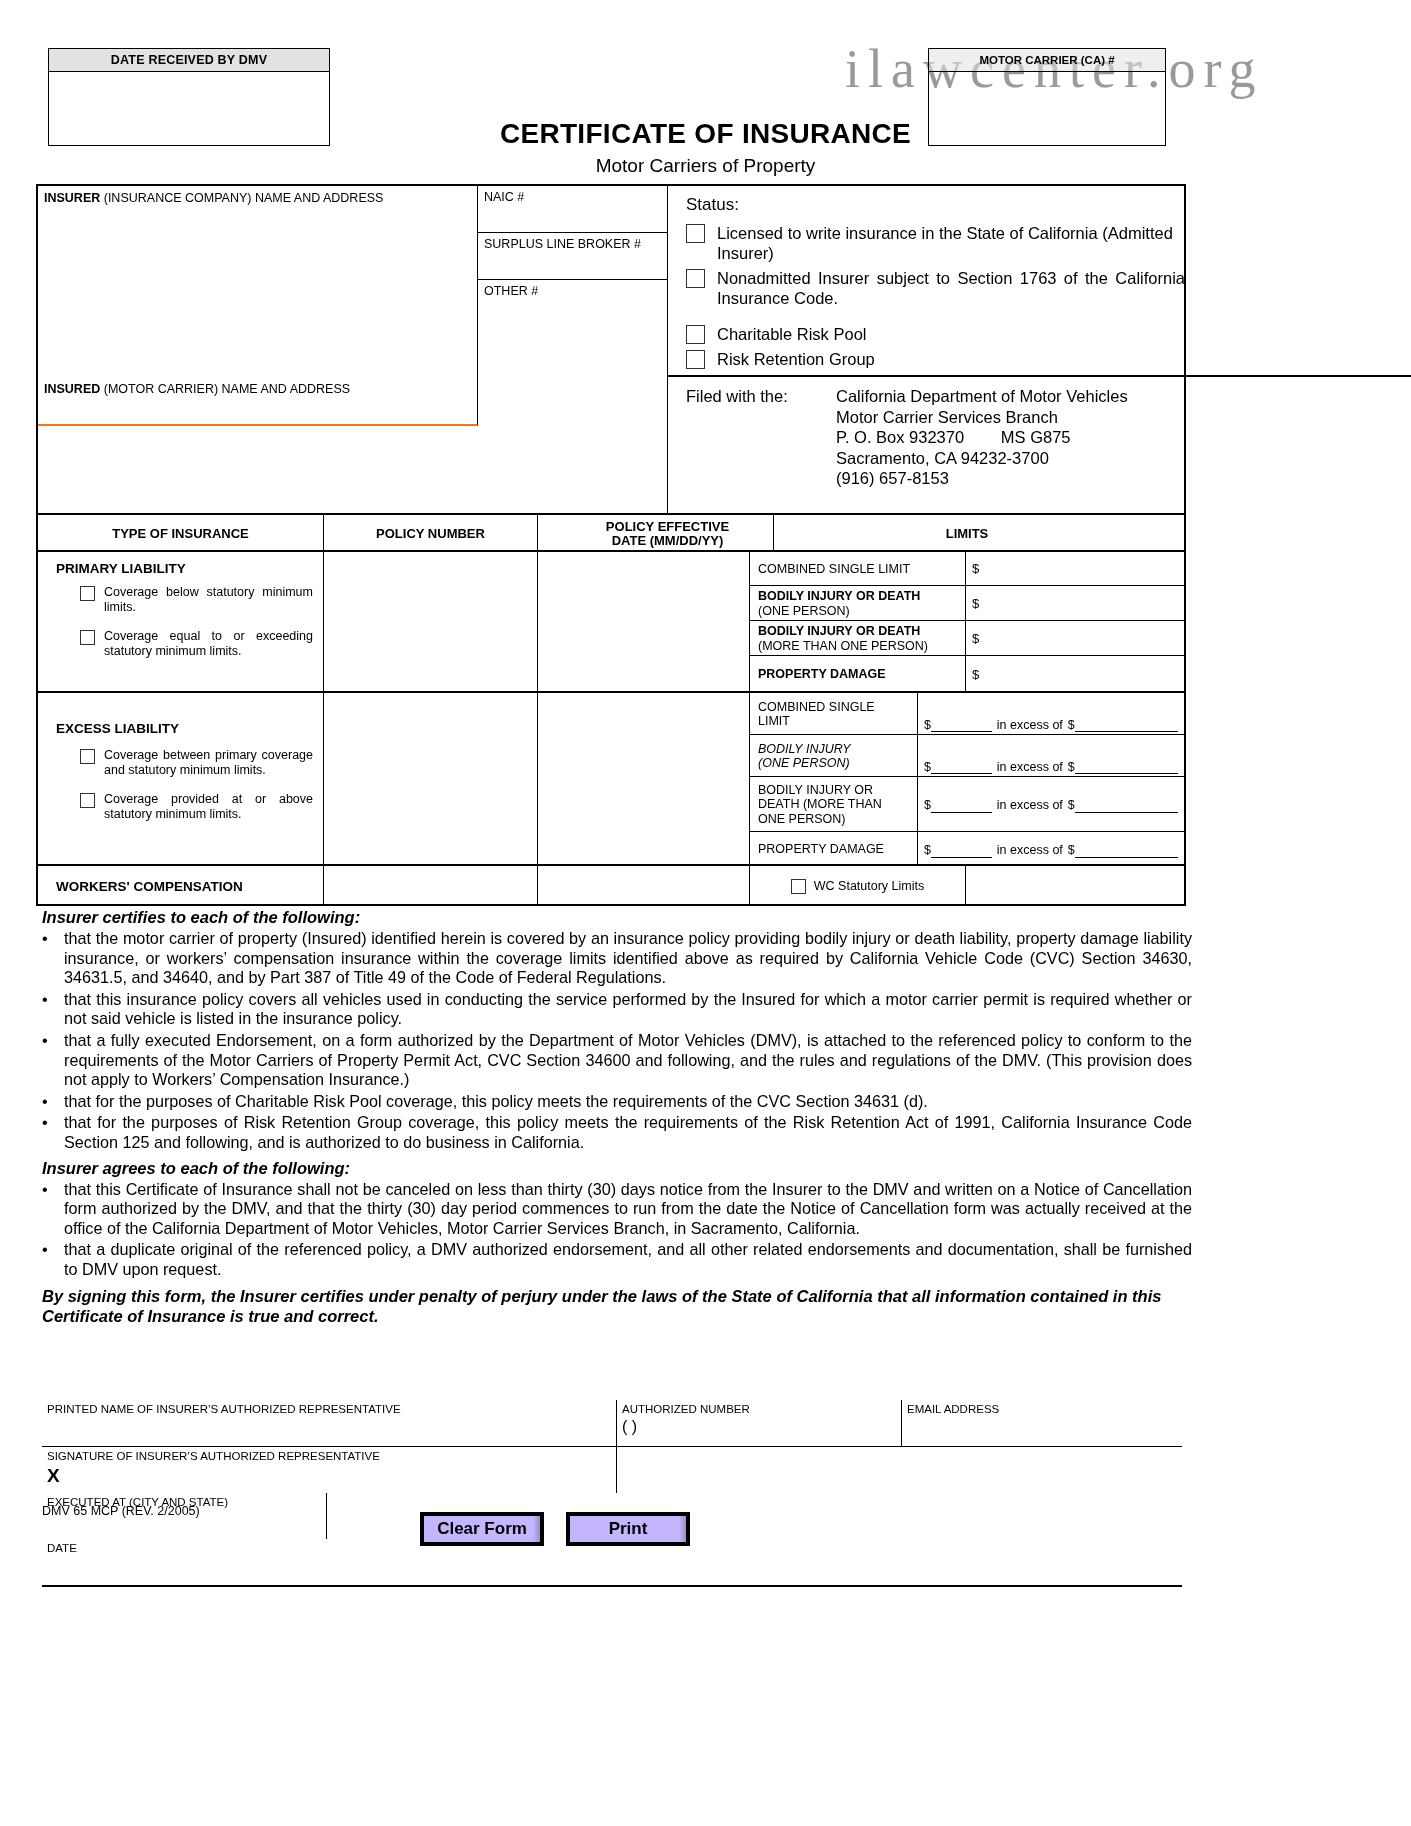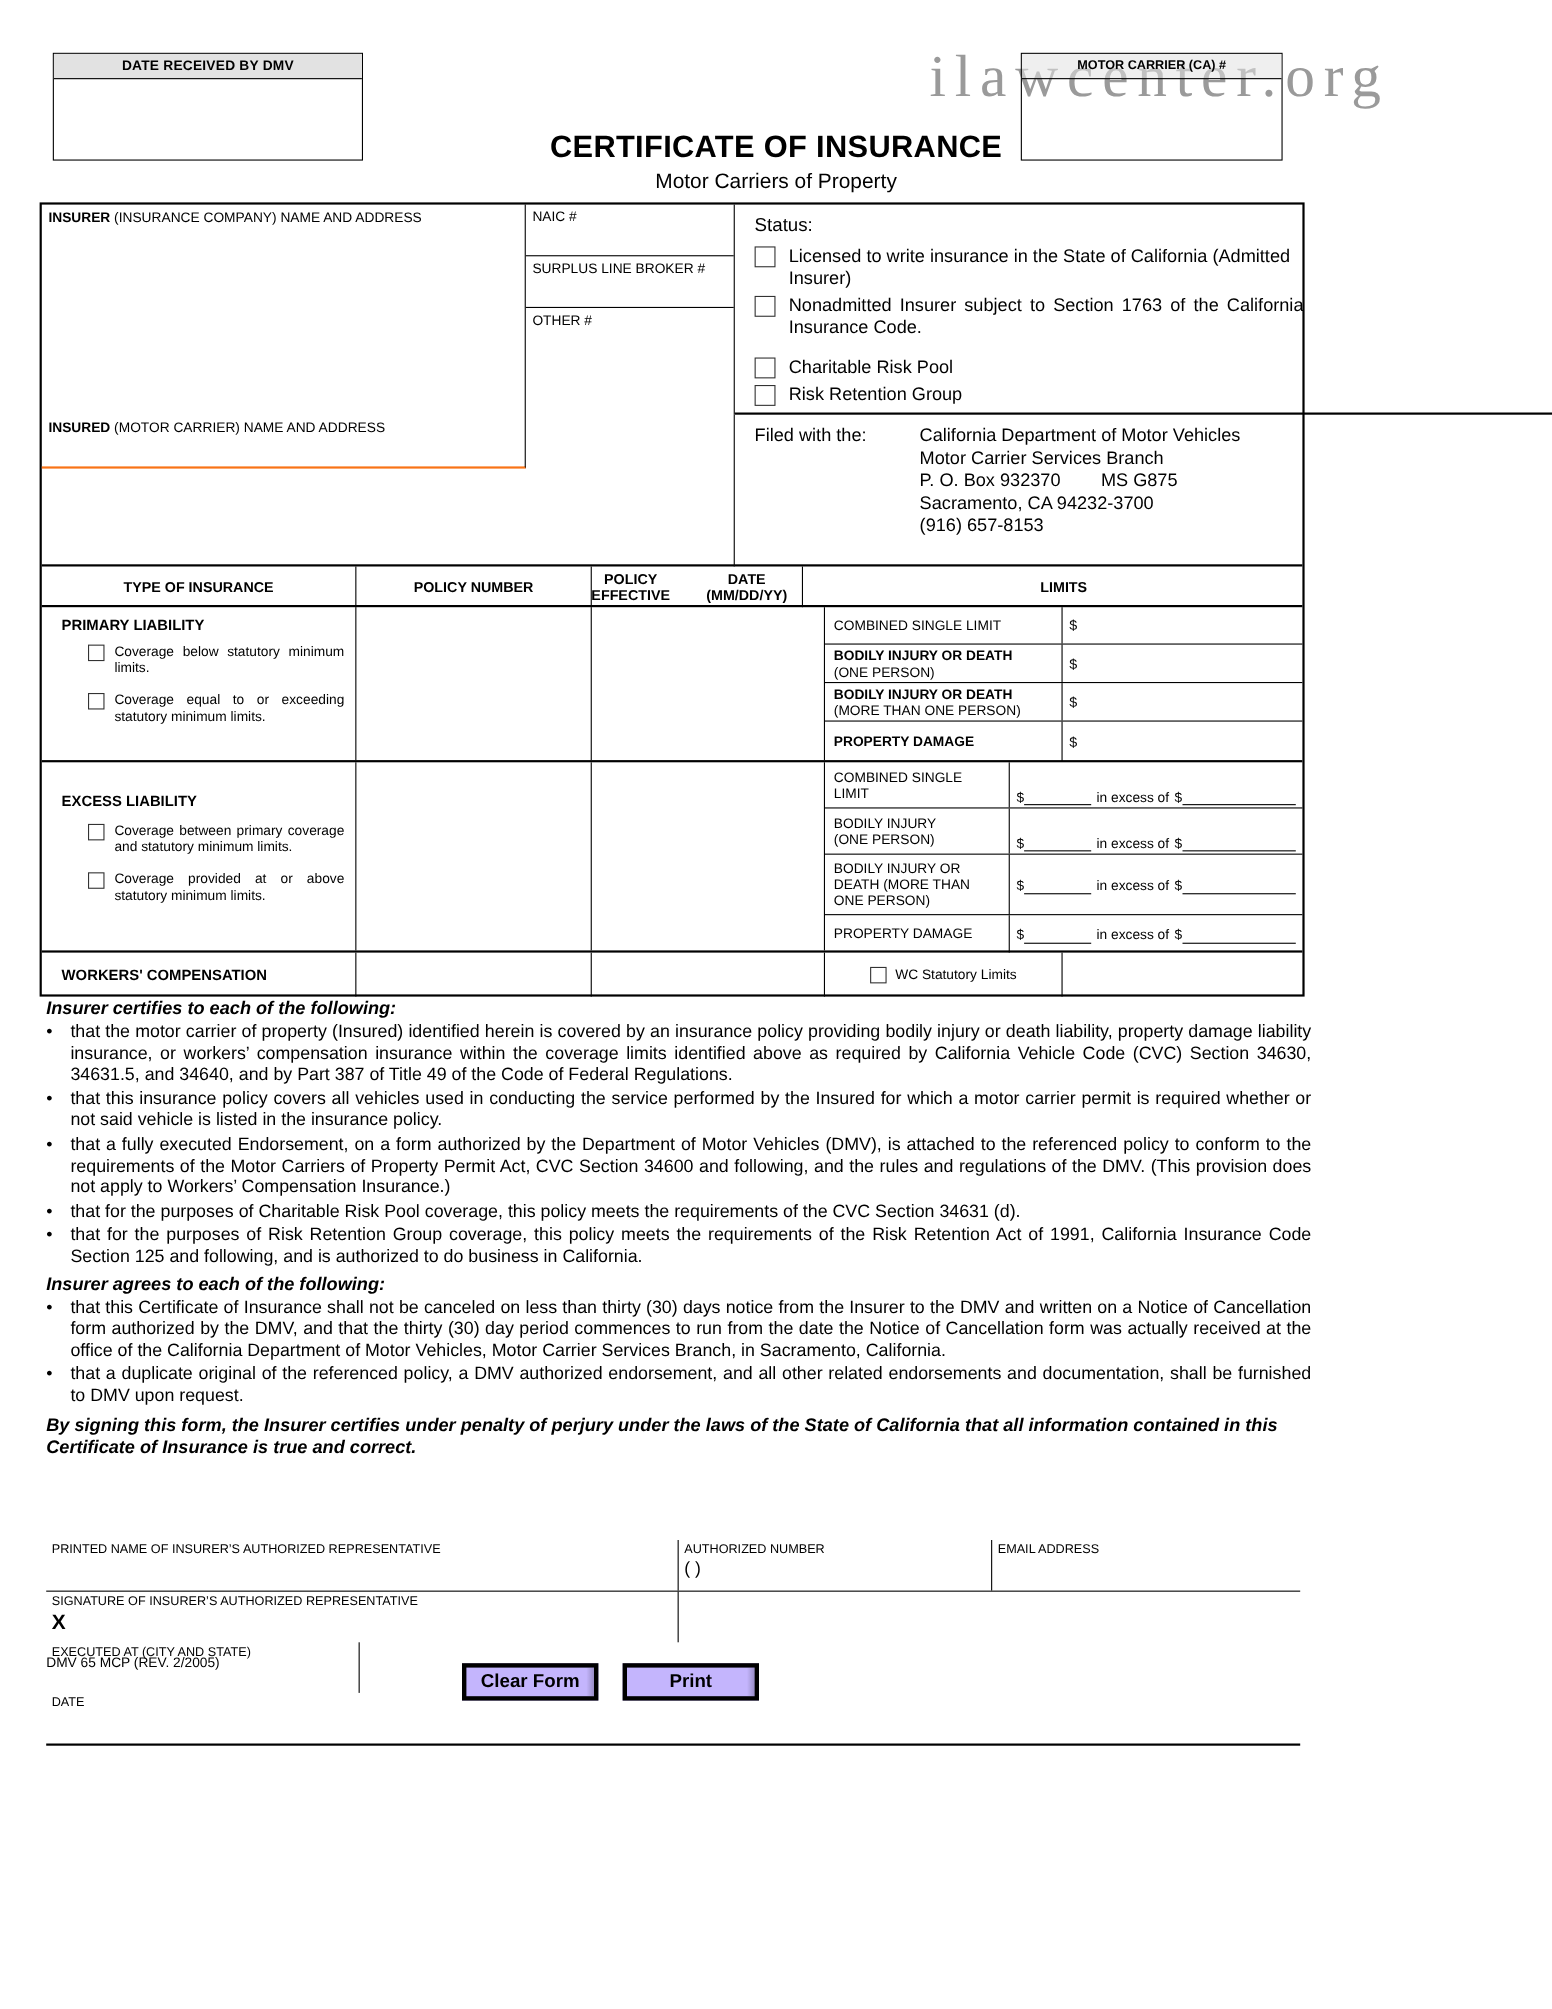--- a/index.html
+++ b/index.html
@@ -200,21 +200,21 @@
           <div>P. O. Box 932370        MS G875</div>
           <div>Sacramento, CA 94232-3700</div>
           <div>(916) 657-8153</div>
         </div>
       </div>
     </div>
 
     <div class="thead">
       <div class="th b" style="left:0;width:286px;">TYPE OF INSURANCE</div>
       <div class="th b" style="left:286px;width:214px;">POLICY NUMBER</div>
-      <div class="th b" style="left:480px;width:212px;flex-direction:row;">
+      <div class="th b" style="left:524px;width:212px;flex-direction:column;">
         <span>POLICY EFFECTIVE</span>
         <span>DATE (MM/DD/YY)</span>
       </div>
       <div class="th" style="left:712px;width:434px;">LIMITS</div>
     </div>
 
     <div class="row" style="top:366px;height:141px;border-bottom:2px solid #000;">
       <div class="c-type">
         <div class="type-title">PRIMARY LIABILITY</div>
         <div class="type-ck">
@@ -288,21 +288,21 @@
           <div class="lim-val excess-val" style="width:266px;">
             <span>$</span>
             <span class="ul" style="width:66px;">&nbsp;</span>
             <span style="padding:0 5px;">in excess of</span>
             <span>$</span>
             <span class="ul" style="width:112px;">&nbsp;</span>
           </div>
         </div>
 
         <div class="lim-row" style="height:42px;">
-          <div class="lim-lab" style="width:168px;">
+          <div class="lim-lab" style="width:168px;font-style:italic;">
             <span>BODILY INJURY</span>
             <span>(ONE PERSON)</span>
           </div>
           <div class="lim-val excess-val" style="width:266px;">
             <span>$</span>
             <span class="ul" style="width:66px;">&nbsp;</span>
             <span style="padding:0 5px;">in excess of</span>
             <span>$</span>
             <span class="ul" style="width:112px;">&nbsp;</span>
           </div>

